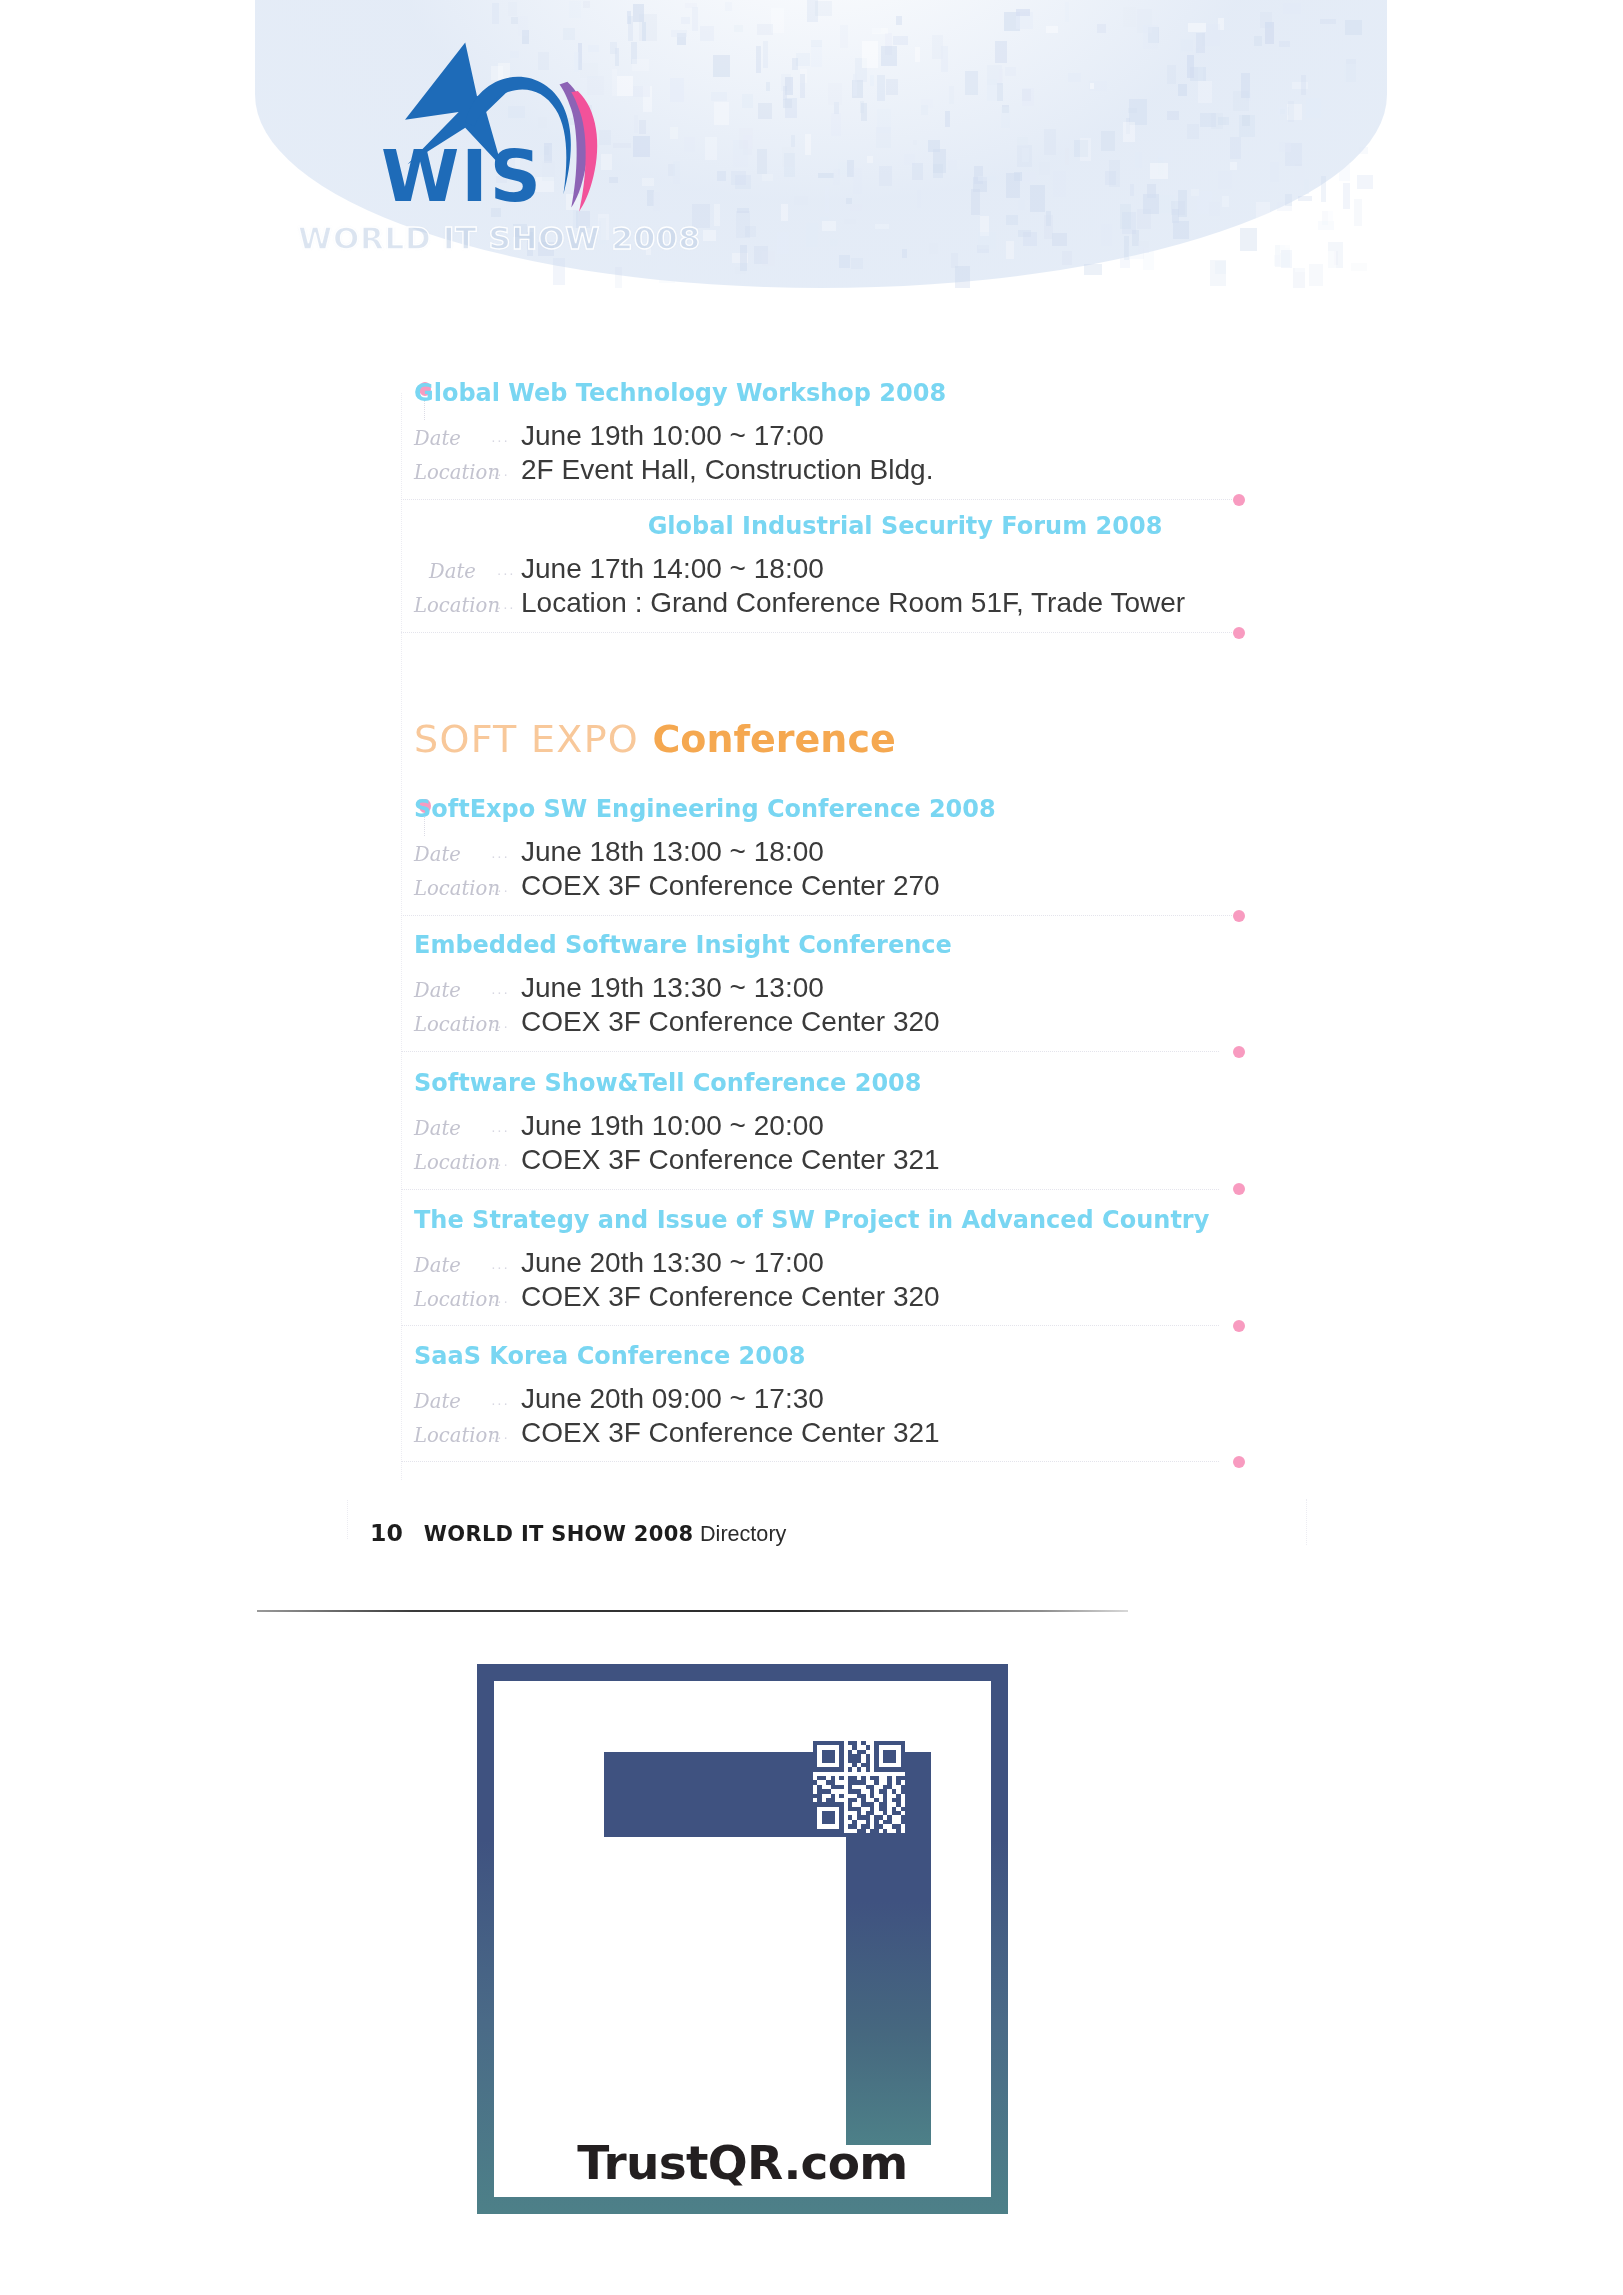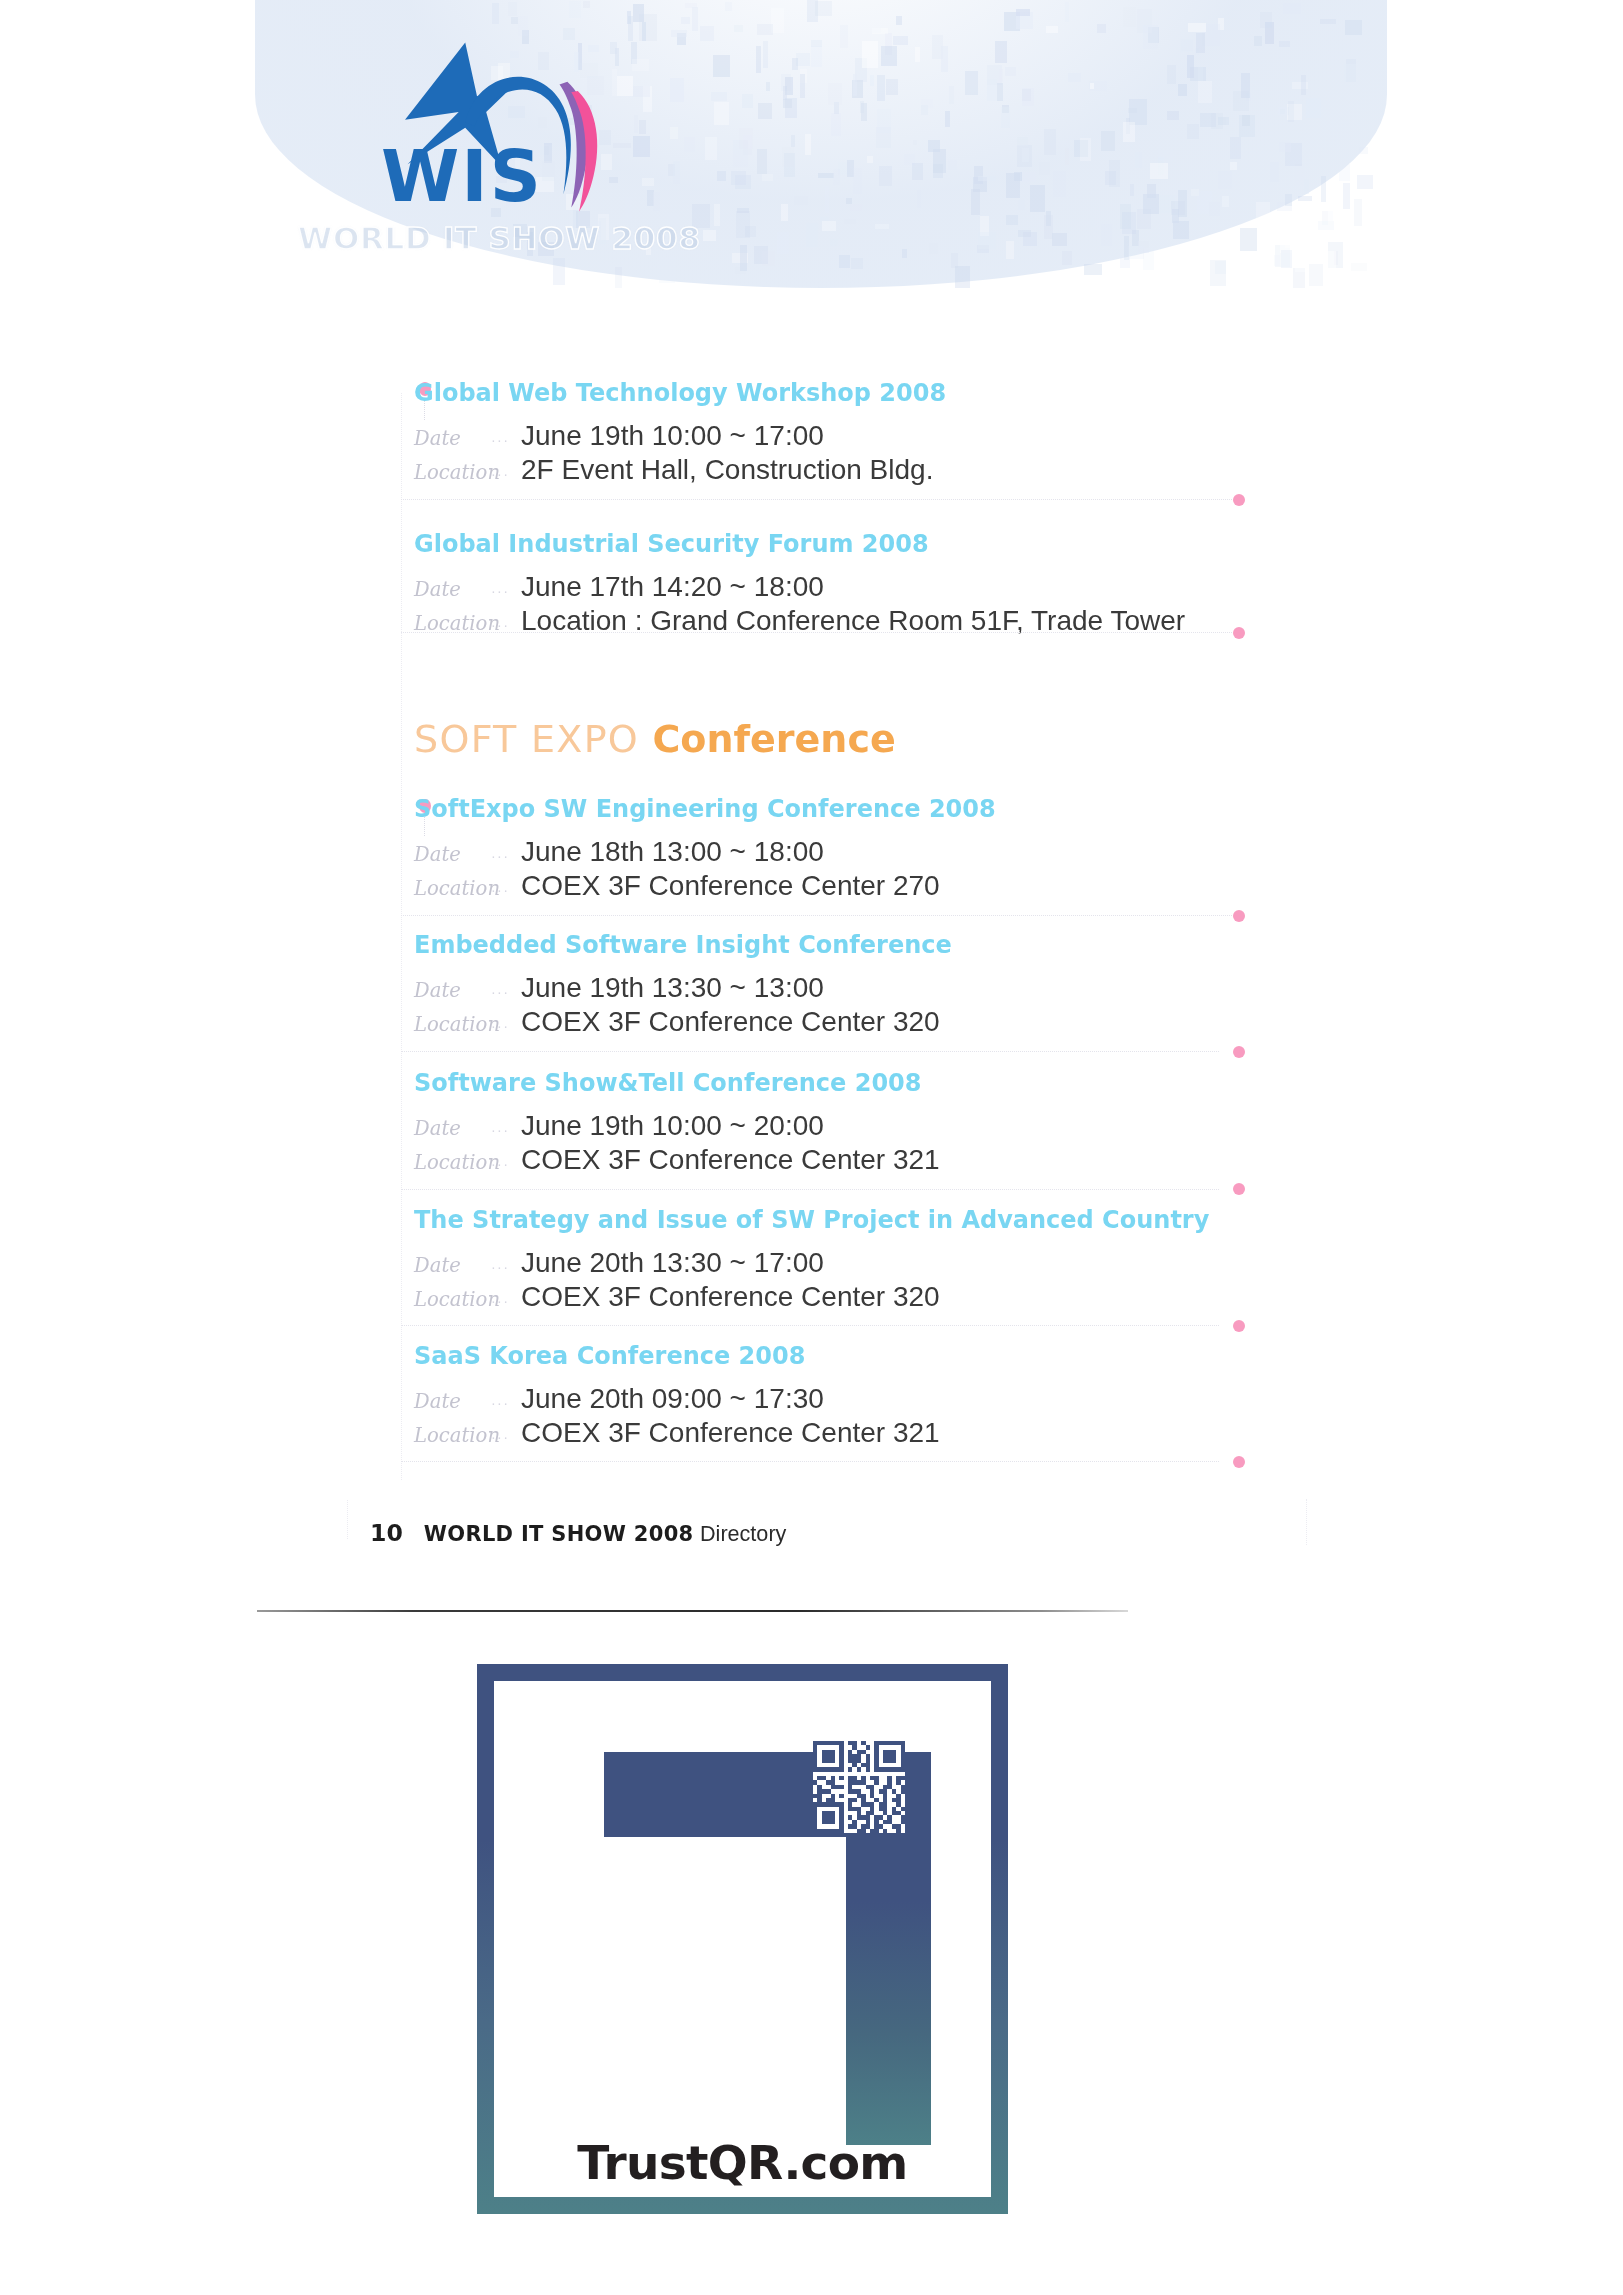--- a/index.html
+++ b/index.html
@@ -671,26 +671,26 @@
     </div>
     <div class="meta-row">
       <span class="meta-label">Location</span>
       <span class="meta-dots">···</span>
       <span class="meta-value">2F Event Hall, Construction Bldg.</span>
     </div>
   </div>
   <div class="rule" style="left:401px; top:499px; width:831px;"></div>
   <div class="rule-dot" style="left:1233px; top:494px;"></div>
 
-  <div class="entry" style="top:532px;">
+  <div class="entry" style="top:514px;text-align:center;">
     <div class="entry-title">Global Industrial Security Forum 2008</div>
     <div class="meta-row">
       <span class="meta-label">Date</span>
       <span class="meta-dots">···</span>
-      <span class="meta-value">June 17th 14:20 ~ 18:00</span>
+      <span class="meta-value">June 17th 14:00 ~ 18:00</span>
     </div>
     <div class="meta-row">
       <span class="meta-label">Location</span>
       <span class="meta-dots">···</span>
       <span class="meta-value">Location : Grand Conference Room 51F, Trade Tower</span>
     </div>
   </div>
   <div class="rule" style="left:401px; top:632px; width:831px;"></div>
   <div class="rule-dot" style="left:1233px; top:627px;"></div>
 

